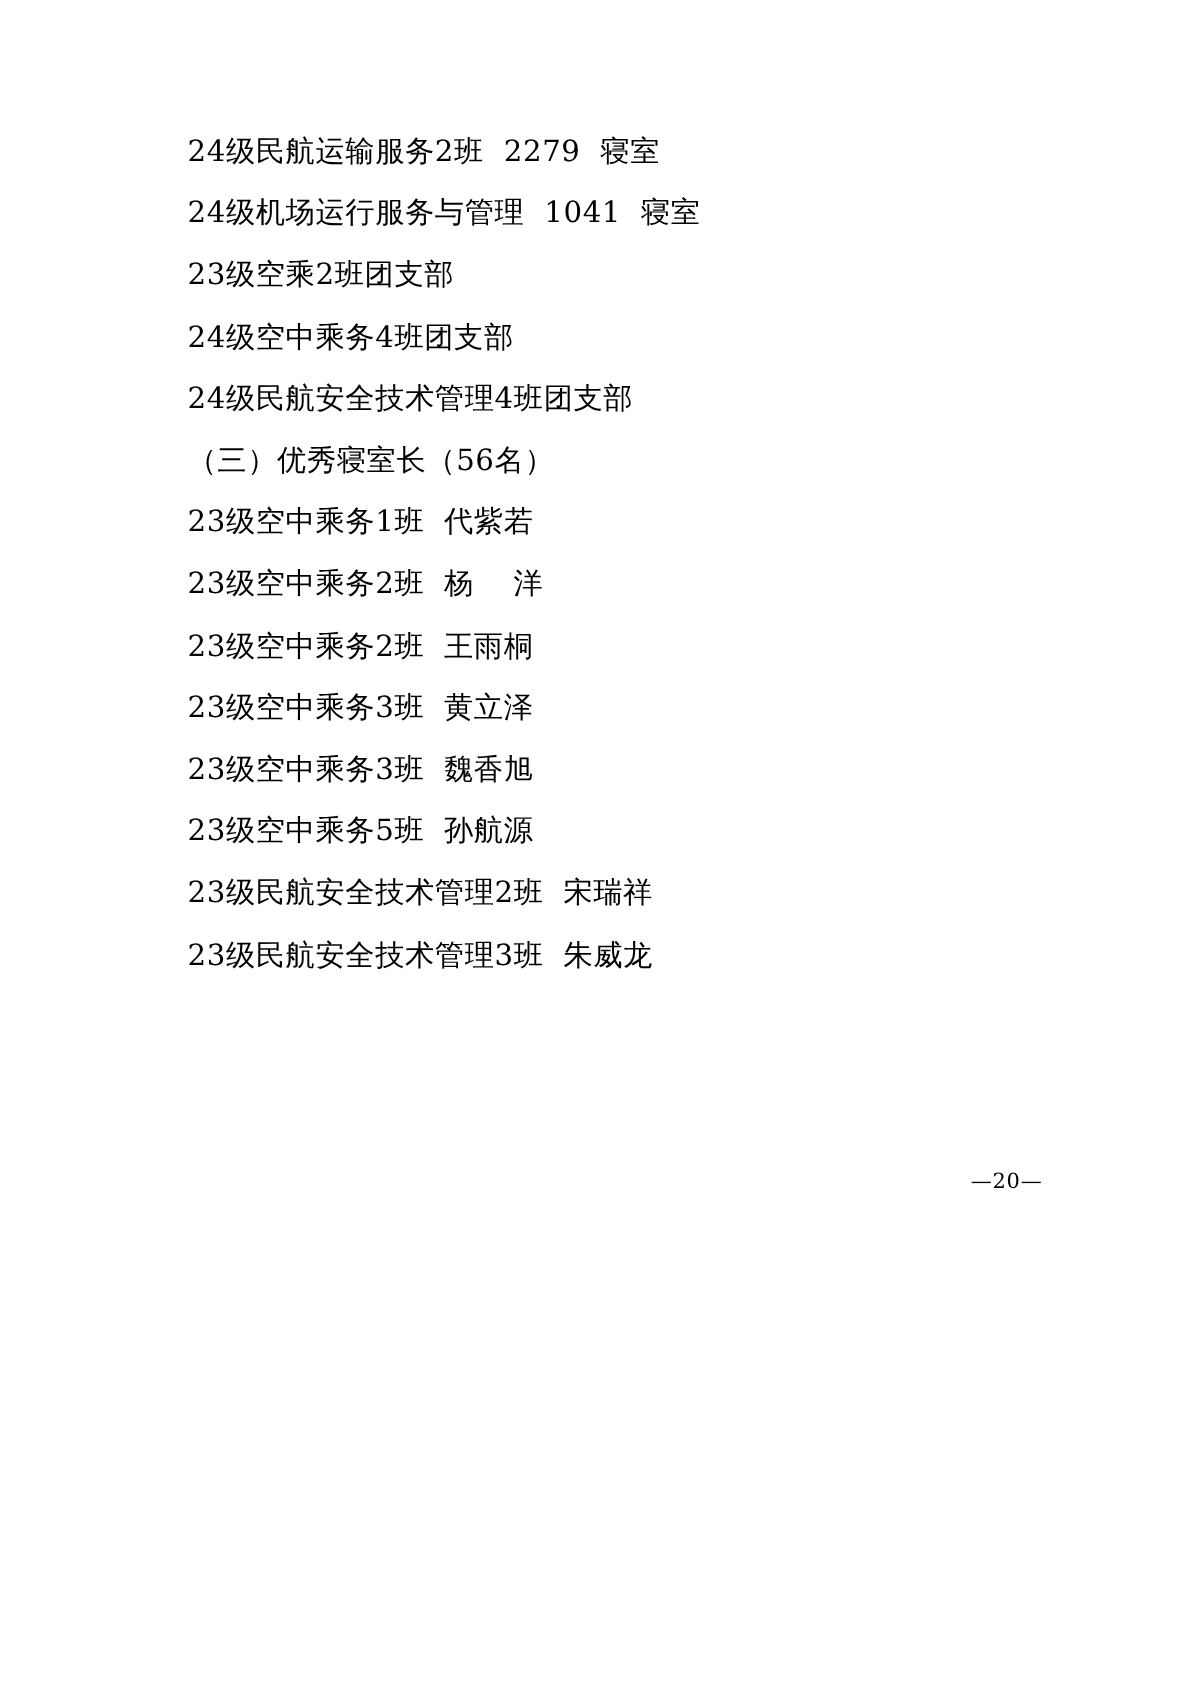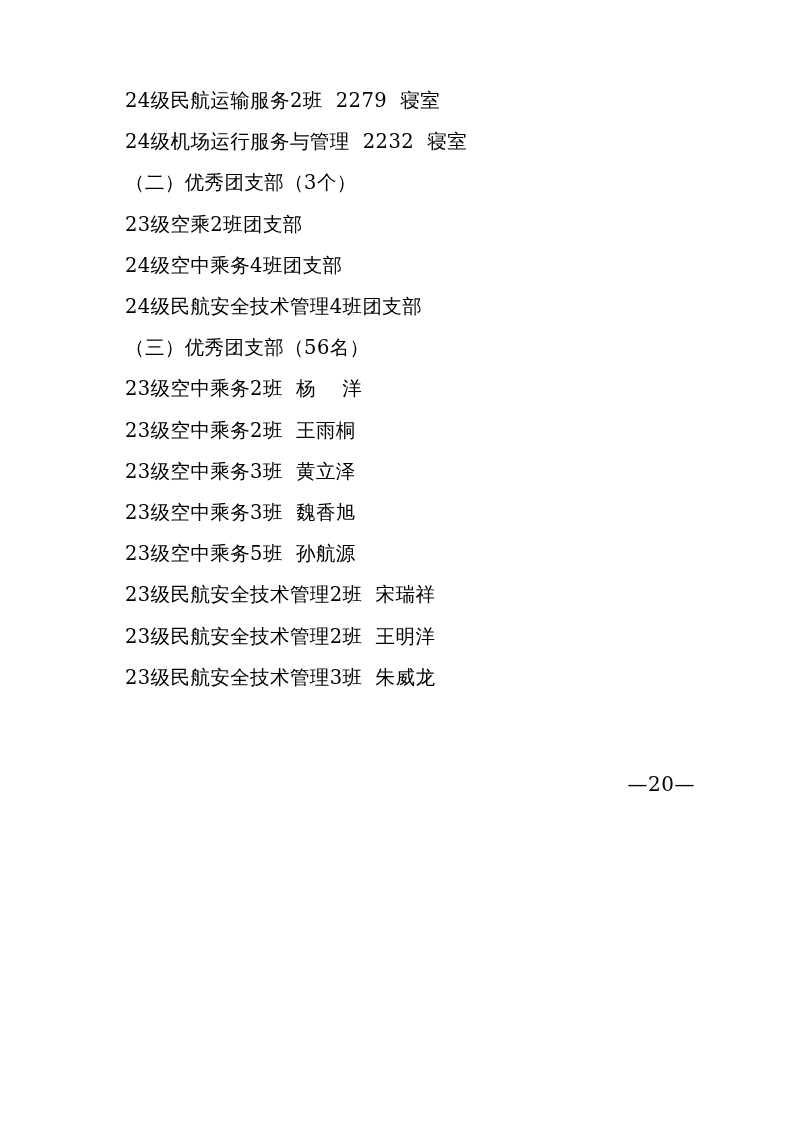--- a/index.html
+++ b/index.html
@@ -37,42 +37,41 @@
     white-space: pre;
     font-family: "DejaVu Serif", "Liberation Serif", serif;
   }
   .doc-line.indent {
     text-indent: 0;
   }
   .page-number {
     position: absolute;
     right: 110px;
     bottom: 62px;
-    font-size: 20px;
+    font-size: 14px;
     letter-spacing: 0.5px;
     font-family: "DejaVu Serif", "Liberation Serif", serif;
   }
 </style>
 </head>
 <body>
 
 <div class="page">
   <div class="body-block">
     <div>
         <div class="doc-line indent">24级民航运输服务2班  2279  寝室</div>
-        <div class="doc-line indent">24级机场运行服务与管理  2232  寝室</div>
-        <div class="doc-line indent">（二）优秀团支部（3个）</div>
+        <div class="doc-line indent">24级机场运行服务与管理  1041  寝室</div>
         <div class="doc-line indent">23级空乘2班团支部</div>
         <div class="doc-line indent">24级空中乘务4班团支部</div>
         <div class="doc-line indent">24级民航安全技术管理4班团支部</div>
-        <div class="doc-line indent">（三）优秀团支部（56名）</div>
+        <div class="doc-line indent">（三）优秀寝室长（56名）</div>
+        <div class="doc-line indent">23级空中乘务1班  代紫若</div>
         <div class="doc-line indent">23级空中乘务2班  杨    洋</div>
         <div class="doc-line indent">23级空中乘务2班  王雨桐</div>
         <div class="doc-line indent">23级空中乘务3班  黄立泽</div>
         <div class="doc-line indent">23级空中乘务3班  魏香旭</div>
         <div class="doc-line indent">23级空中乘务5班  孙航源</div>
         <div class="doc-line indent">23级民航安全技术管理2班  宋瑞祥</div>
-        <div class="doc-line indent">23级民航安全技术管理2班  王明洋</div>
         <div class="doc-line indent">23级民航安全技术管理3班  朱威龙</div>
       </div>
   </div>
   <div class="page-number">—20—</div>
 </div>
 
 </body></html>

